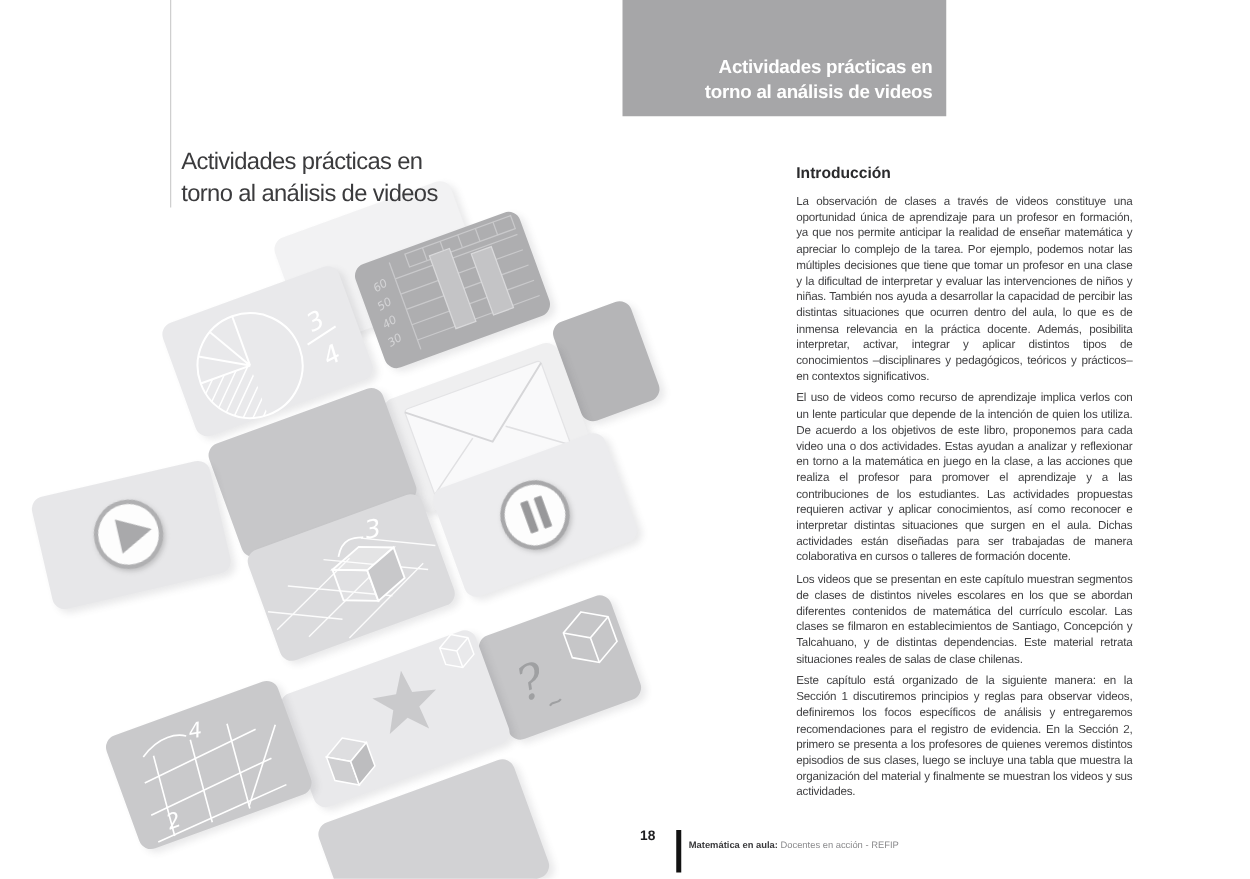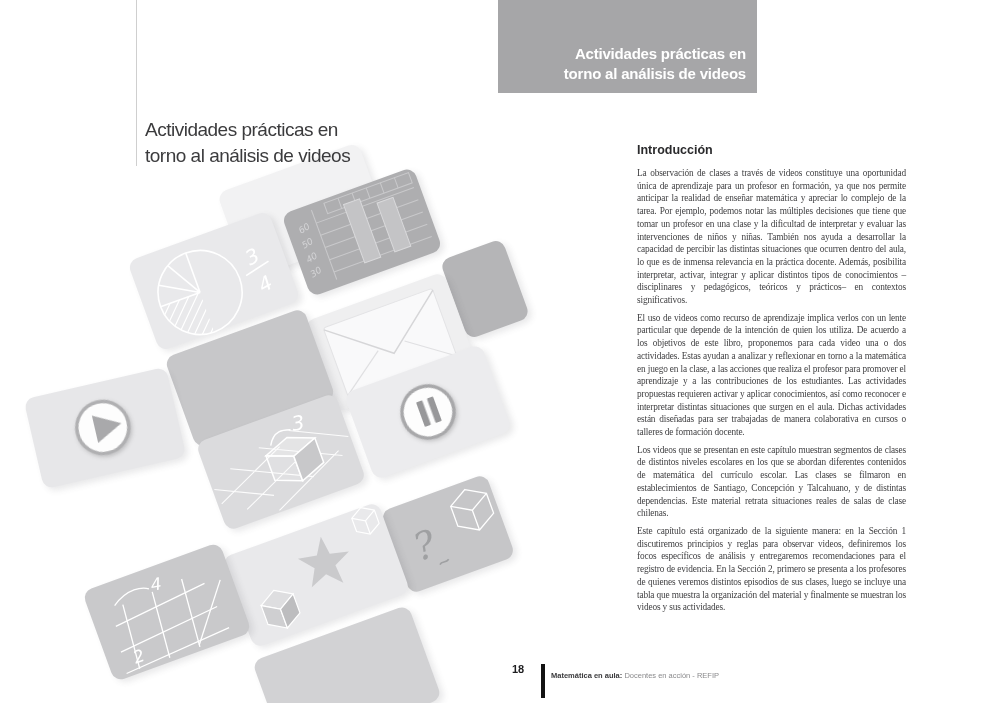--- a/index.html
+++ b/index.html
@@ -17,25 +17,25 @@
     font-weight:bold;font-size:15px;line-height:20px;letter-spacing:-0.2px;
   }
   
   .title-rule{position:absolute;left:136px;top:0;width:1px;height:166px;background:#cfcfcf;}
   .left-title{
     position:absolute;left:145px;top:117px;
     font-size:19px;line-height:26px;letter-spacing:-0.5px;
     color:#3b3b3d;font-weight:400;
   }
   
-  .text-col{position:absolute;left:637px;top:131px;width:269px;color:#3f3f41;margin-top:12px;}
+  .text-col{position:absolute;left:637px;top:131px;width:269px;color:#3f3f41;}
   .text-col h2{margin:0 0 10px 0;font-size:12.5px;font-weight:bold;color:#2a2a2c;}
   .text-col p{
     margin:0 0 5px 0;font-size:9.3px;line-height:12.7px;
-    letter-spacing:-0.15px;text-align:justify;font-family:Liberation Serif, serif;
+    letter-spacing:-0.15px;text-align:justify;
   }
   
   .page-num{position:absolute;left:512px;top:663px;font-size:11px;font-weight:bold;color:#1e1e20;}
   .footer-bar{position:absolute;left:541px;top:664px;width:3.5px;height:34px;background:#121212;}
   .footer-text{position:absolute;left:551px;top:671px;font-size:7.5px;color:#8a8a8c;white-space:nowrap;}
   .footer-text .strong{font-weight:bold;color:#3a3a3c;}
   
   .tile{
     position:absolute;border-radius:10px;
     box-shadow:3px 4px 6px rgba(70,70,80,0.12);

